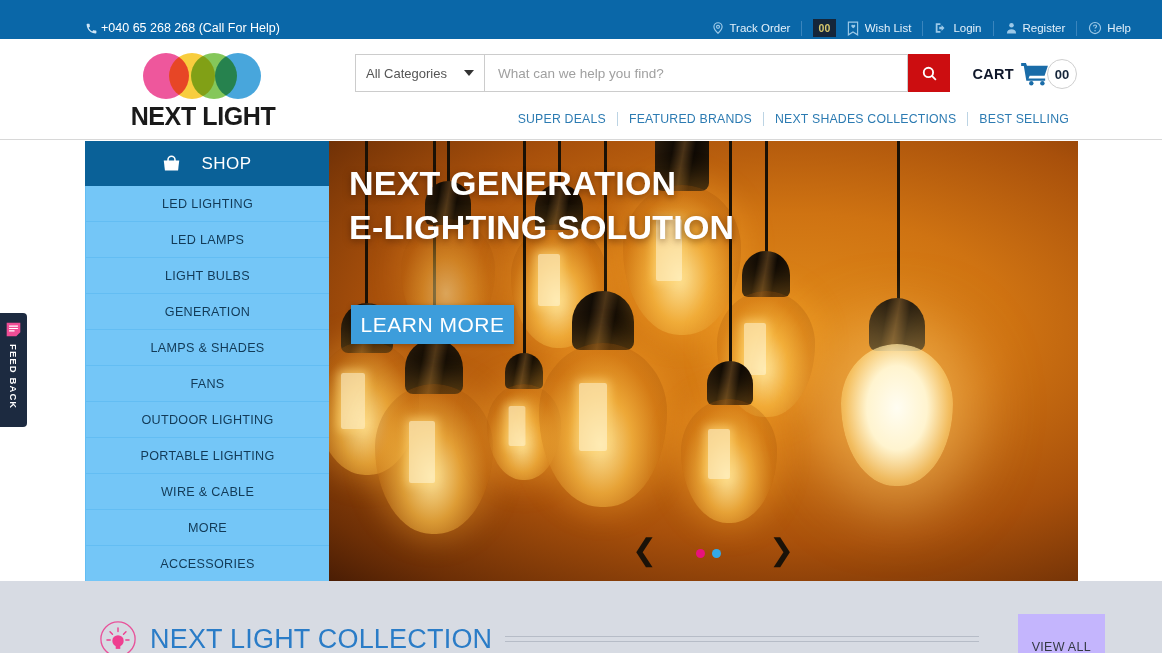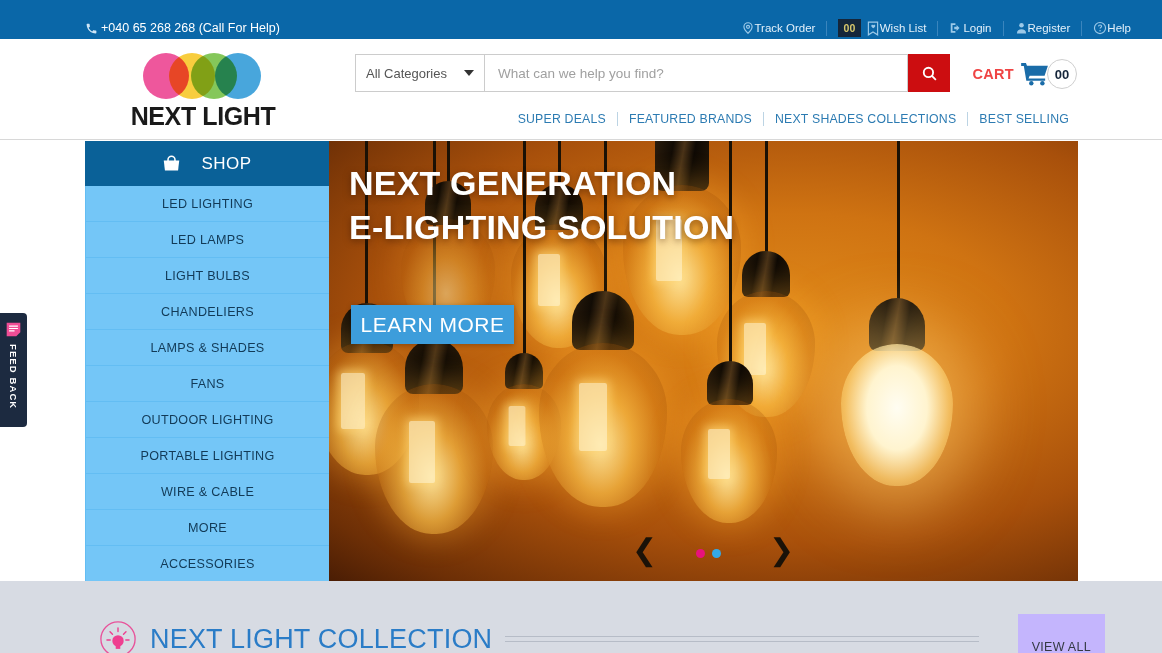--- a/index.html
+++ b/index.html
@@ -19,21 +19,21 @@
   }
   .phone-wrap {
     display: flex; align-items: center; gap: 3px;
     margin-left: 85px; color: #ffffff; font-size: 12.5px;
   }
   .topbar-right {
     margin-left: auto; margin-right: 20px;
     display: flex; align-items: center; height: 100%;
   }
   .tb-item {
-    display: flex; align-items: center; 
+    display: flex; align-items: center; gap: 5px;
     color: #e3f0fa; font-size: 11.5px; padding: 0 11px;
     height: 20px; white-space: nowrap;
   }
   .tb-sep { width: 1px; height: 15px; background: #3a85bd; }
   .wish-badge {
     background: #15263a; color: #d8c86c; font-size: 10.5px;
     font-weight: bold; padding: 3px 5px; letter-spacing: .3px;
     margin-right: 5px;
   }
   .ic { display: inline-block; line-height: 0; }
@@ -81,21 +81,21 @@
   .search-input::placeholder { color: #a0a0a0; }
   .search-btn {
     width: 42px; background: #cc0d10; border: none; cursor: pointer;
     display: flex; align-items: center; justify-content: center;
   }
 
   .cart-wrap {
     position: absolute; right: 85px; top: 20px;
     display: flex; align-items: center; gap: 7px;
   }
-  .cart-label { font-size: 14.5px; font-weight: bold; color: #ef4444; letter-spacing: .3px; }
+  .cart-label { font-size: 14.5px; font-weight: bold; color: #0f172a; letter-spacing: .3px; }
   .cart-count {
     width: 30px; height: 30px; border-radius: 50%; border: 1px solid #cfcfcf;
     display: flex; align-items: center; justify-content: center;
     font-size: 13px; font-weight: bold; color: #15263a;
     margin-left: -9px; background: #fff;
   }
 
   .mainnav {
     position: absolute; right: 82px; top: 73px;
     display: flex; align-items: center; text-align: center;
@@ -335,21 +335,21 @@
         <svg width="19" height="17" viewBox="0 0 24 22" fill="#ffffff">
             <path d="M2 7h20l-1.5 13H3.5z"></path>
             <path d="M7.5 8V6a4.5 4.5 0 019 0v2" fill="none" stroke="#ffffff" stroke-width="2"></path>
           </svg>
       </span>
       <span>SHOP</span>
     </div>
     <div class="side-item">LED LIGHTING</div>
     <div class="side-item">LED LAMPS</div>
     <div class="side-item">LIGHT BULBS</div>
-    <div class="side-item">CHANDELIERS</div>
+    <div class="side-item">GENERATION</div>
     <div class="side-item">LAMPS &amp; SHADES</div>
     <div class="side-item">FANS</div>
     <div class="side-item">OUTDOOR LIGHTING</div>
     <div class="side-item">PORTABLE LIGHTING</div>
     <div class="side-item">WIRE &amp; CABLE</div>
     <div class="side-item">MORE</div>
     <div class="side-item">ACCESSORIES</div>
   </div>
 
   <div class="hero">

